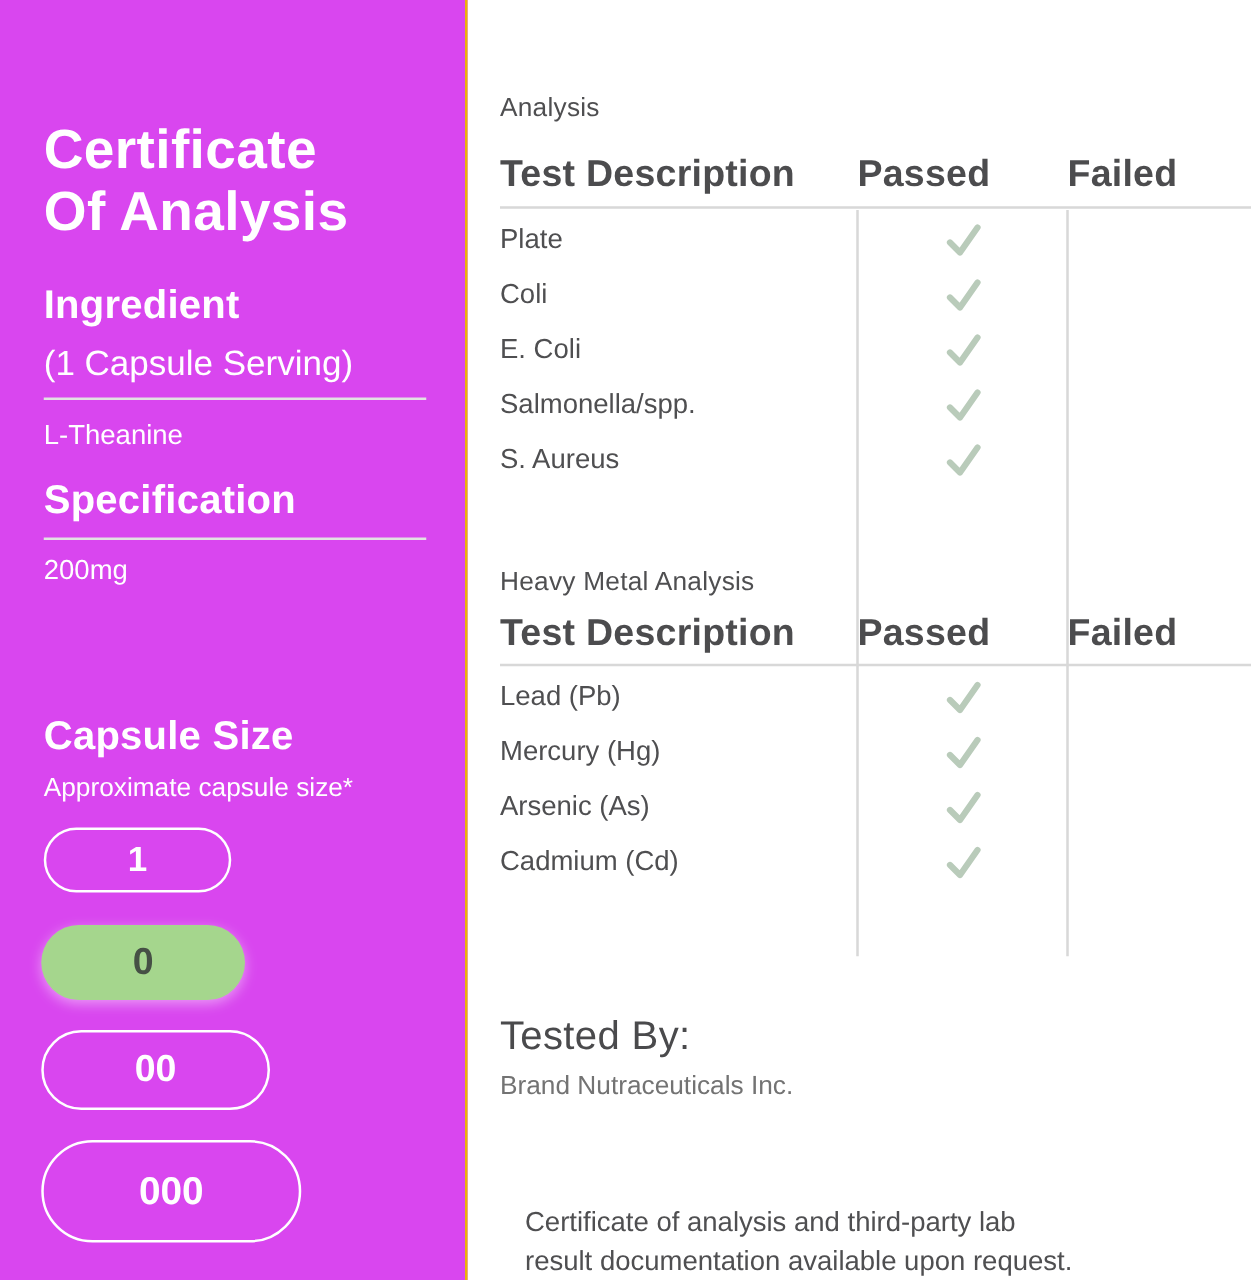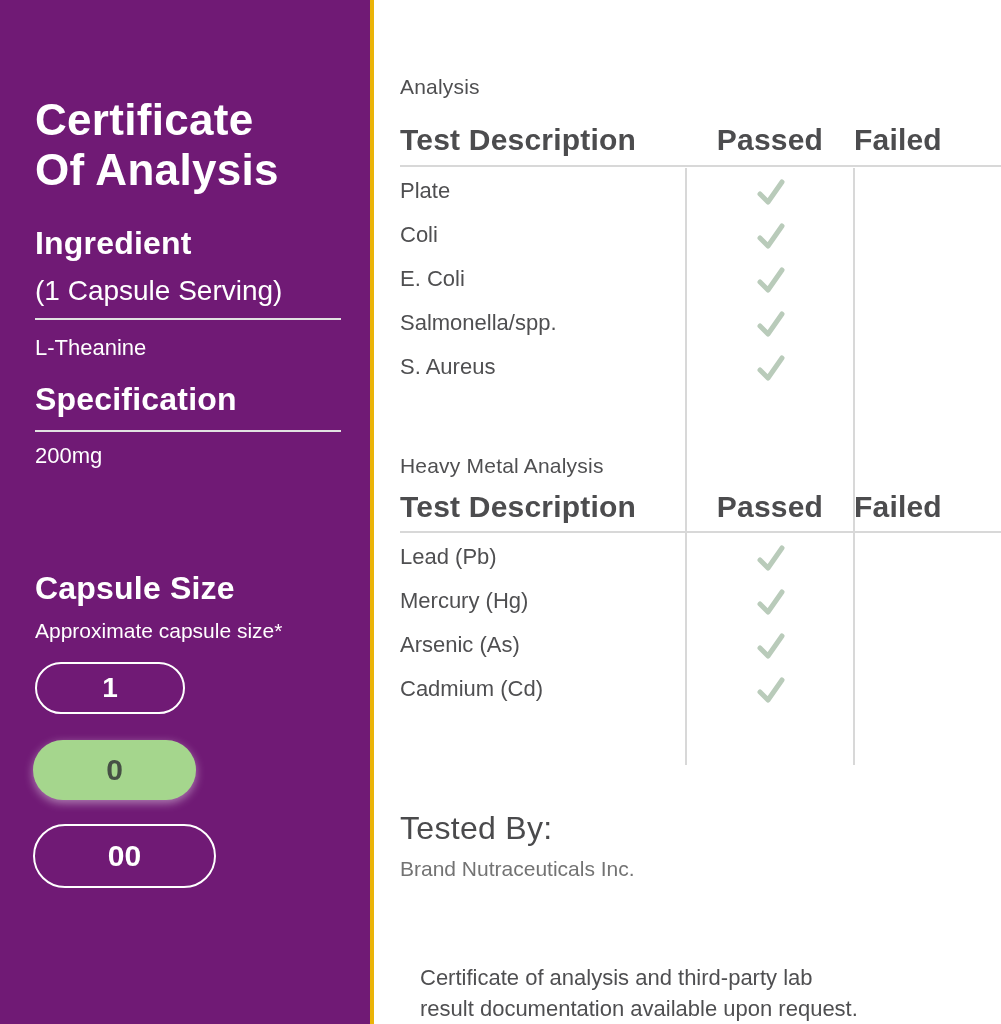--- a/index.html
+++ b/index.html
@@ -12,22 +12,22 @@
     overflow: hidden;
     font-family: "Liberation Sans", "DejaVu Sans", sans-serif;
     color: #4f4f51;
   }
 
   
   .sidebar {
     position: absolute;
     left: 0; top: 0; bottom: 0;
     width: 374px;
-    background: #701a75;
-    border-right: 4px solid #eab308;
+    background: #d946ef;
+    border-right: 2px solid #eab308;
   }
   .sidebar .abs { position: absolute; left: 35px; color: #ffffff; }
   .coa-title {
     top: 95px;
     font-size: 44px;
     font-weight: bold;
     line-height: 50px;
     letter-spacing: 0.3px;
   }
   .sb-heading { font-size: 32px; font-weight: bold; letter-spacing: 0.2px; }
@@ -62,21 +62,21 @@
   .r-abs { position: absolute; }
   .section-label { font-size: 21px; color: #4f4f51; letter-spacing: 0.2px; }
 
   .thead {
     left: 400px; width: 601px; height: 52px;
     display: flex; align-items: center;
     font-size: 30px; font-weight: bold; color: #4c4c4e;
     letter-spacing: 0.2px;
   }
   .thead .c1 { width: 286px; }
-  .thead .c2 { width: 168px; text-align: center; }
+  .thead .c2 { width: 168px; text-align: left; }
   .thead .c3 { width: 147px; text-align: left; }
 
   .hline {
     left: 400px; width: 601px; height: 2px;
     background: #d8d8d8;
   }
   .vline {
     position: absolute;
     top: 168px; height: 597px; width: 2px;
     background: #d8d8d8;
@@ -119,20 +119,23 @@
 
     <div class="pill pill-1">
       <span>1</span>
     </div>
     <div class="pill pill-0">
       <span>0</span>
     </div>
     <div class="pill pill-00">
       <span>00</span>
     </div>
+    <div class="pill pill-000">
+      <span>000</span>
+    </div>
   </div>
 
   <div class="vline v1"></div>
   <div class="vline v2"></div>
 
   <div class="r-abs section-label" style="left:400px; top:75px">Analysis</div>
 
   <div class="r-abs thead" style="top:114px">
     <div class="c1">Test Description</div>
     <div class="c2">Passed</div>

